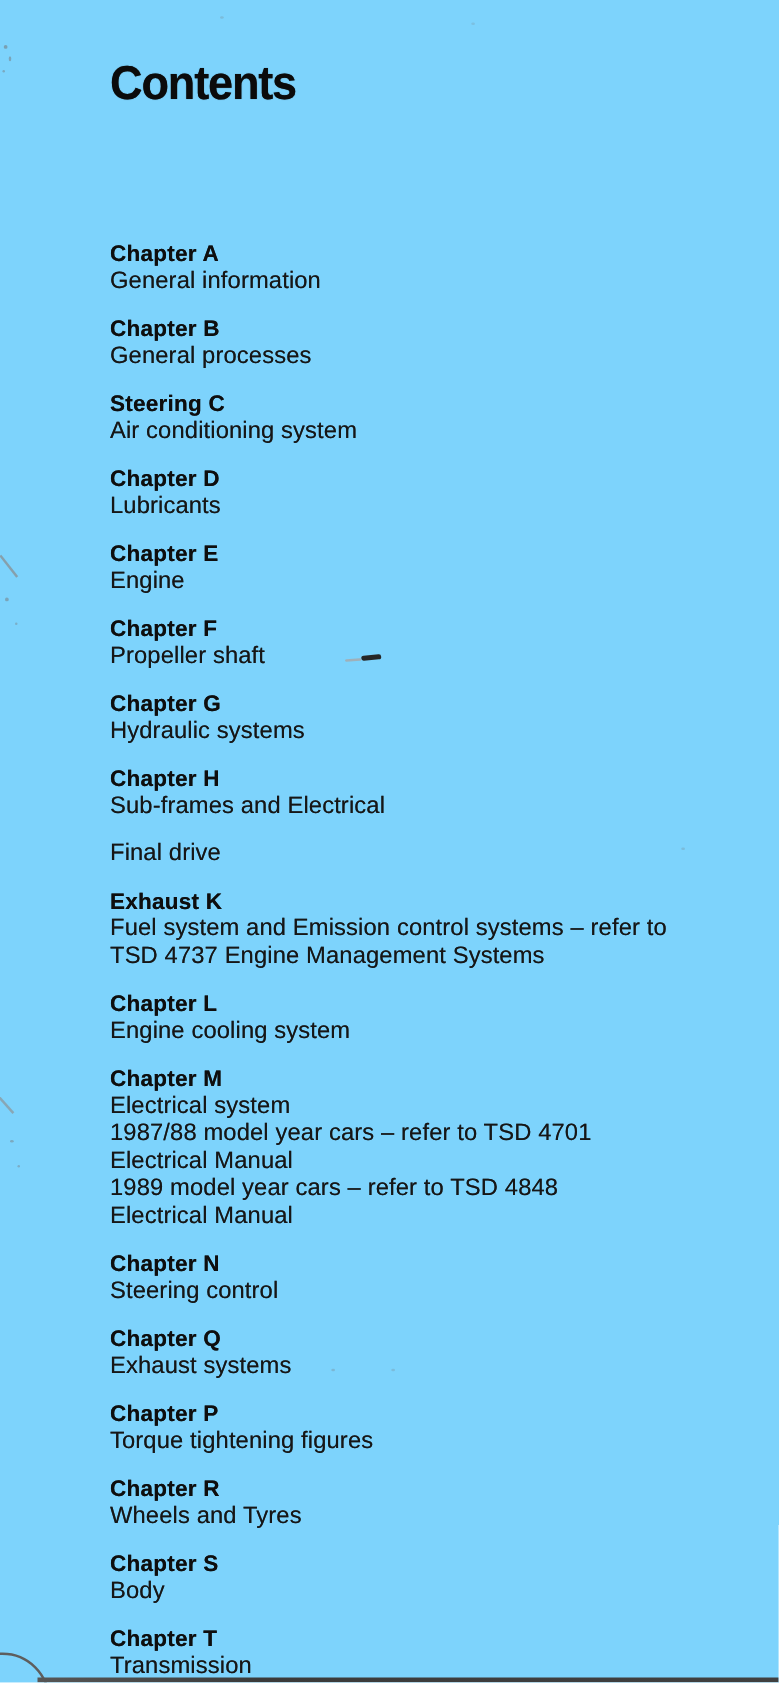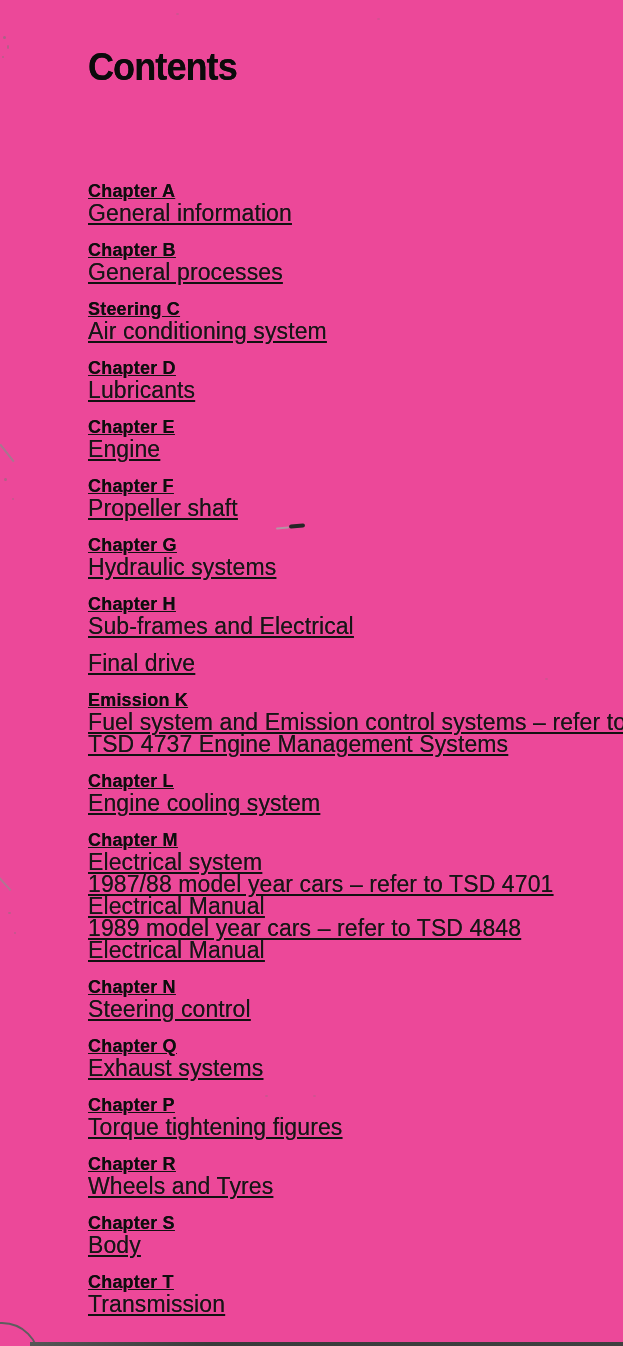--- a/index.html
+++ b/index.html
@@ -4,21 +4,21 @@
 <style>
   html, body {
     margin: 0;
     padding: 0;
     background: #ffffff;
   }
   .page {
     position: relative;
     width: 623px;
     height: 1346px;
-    background: #ec4899;
+    background: #7dd3fc;
     overflow: hidden;
     font-family: "Liberation Sans", "DejaVu Sans", sans-serif;
     color: #111;
   }
   .title {
     position: absolute;
     top: 46px;
     left: 88px;
     margin: 0;
     font-size: 38px;
@@ -30,34 +30,33 @@
     text-shadow: 0 0 0.6px rgba(10,10,10,0.85);
     white-space: nowrap;
   }
   .chapters {
     position: absolute;
     top: 176px;
     left: 88px;
     right: 16px;
   }
   .chapter {
-    margin: 4px 0 15px 0;
-    text-decoration: underline;
+    margin: 16px 0 15px 0;
   }
   .chapter-heading {
     font-size: 18px;
     font-weight: 700;
     line-height: 22px;
     letter-spacing: 0.2px;
     color: #0e0e0e;
     text-shadow: 0 0 0.5px rgba(14,14,14,0.8);
     white-space: nowrap;
   }
   .chapter-line {
-    font-size: 23px;
+    font-size: 19px;
     font-weight: 400;
     line-height: 22px;
     letter-spacing: 0.1px;
     color: #161616;
     text-shadow: 0 0 0.4px rgba(22,22,22,0.7);
     white-space: nowrap;
   }
   
   .artifact { position: absolute; pointer-events: none; }
   .speck { background: #777; border-radius: 50%; }
@@ -136,21 +135,21 @@
         <div class="chapter-line">Hydraulic systems</div>
       </div>
       <div class="chapter">
         <div class="chapter-heading">Chapter H</div>
         <div class="chapter-line">Sub-frames and Electrical</div>
       </div>
       <div class="chapter">
         <div class="chapter-line">Final drive</div>
       </div>
       <div class="chapter">
-        <div class="chapter-heading">Emission K</div>
+        <div class="chapter-heading">Exhaust K</div>
         <div class="chapter-line">Fuel system and Emission control systems – refer to</div>
         <div class="chapter-line">TSD 4737 Engine Management Systems</div>
       </div>
       <div class="chapter">
         <div class="chapter-heading">Chapter L</div>
         <div class="chapter-line">Engine cooling system</div>
       </div>
       <div class="chapter">
         <div class="chapter-heading">Chapter M</div>
         <div class="chapter-line">Electrical system</div>

